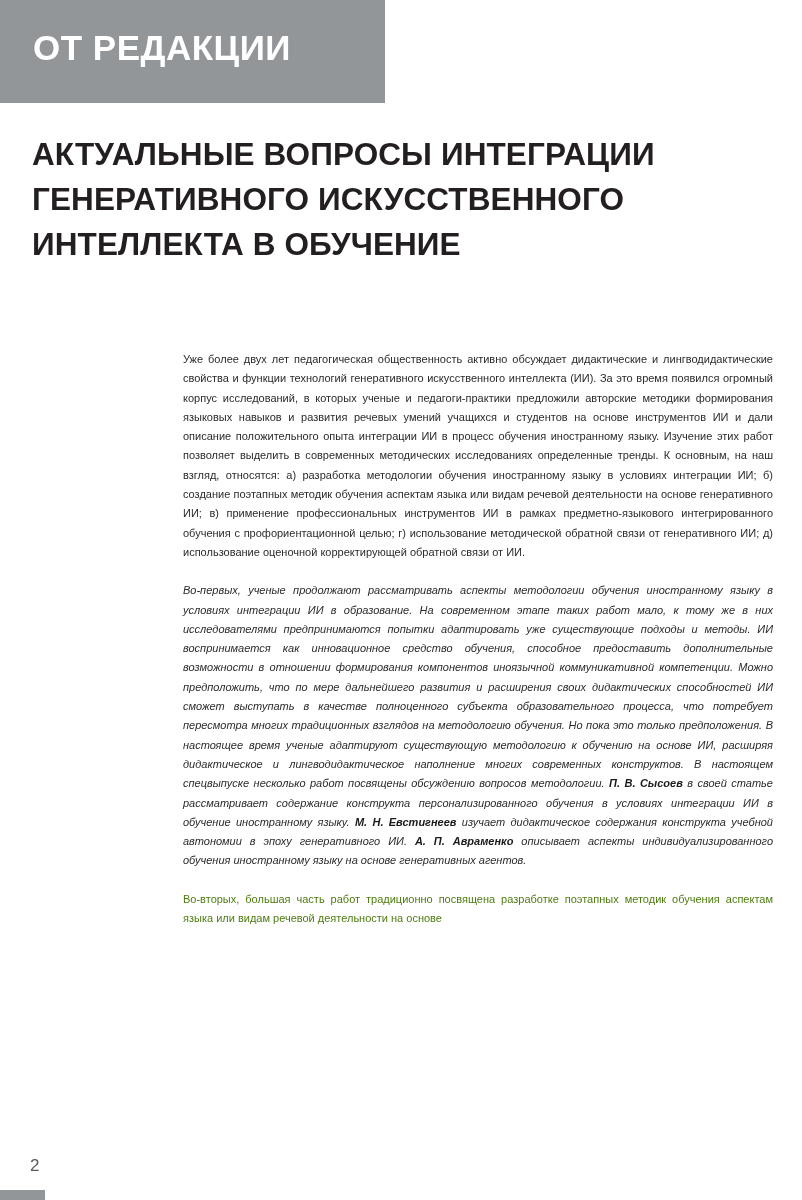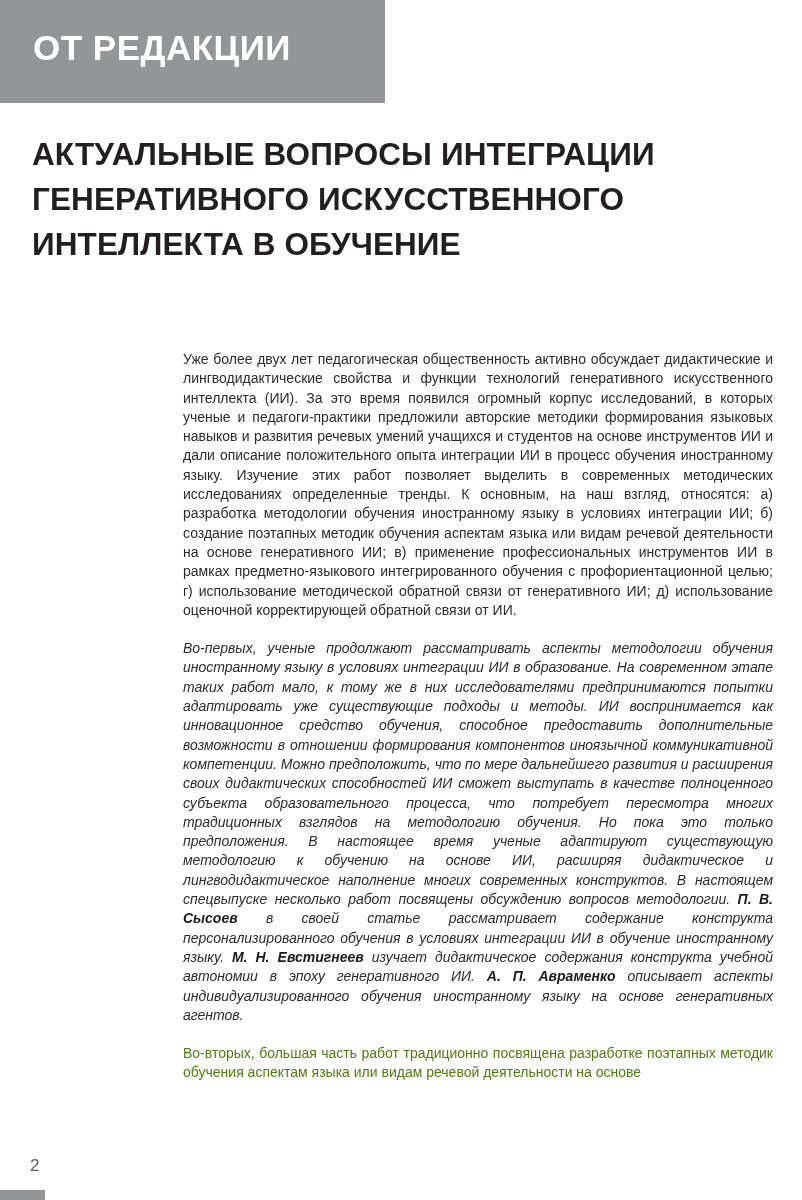--- a/index.html
+++ b/index.html
@@ -73,21 +73,21 @@
     font-weight: 700;
     font-style: italic;
     letter-spacing: 0.15px;
     line-height: 19.3px;
     color: #231f20;
     text-transform: uppercase;
   }
   .para {
     margin: 0 0 19px 0;
     font-family: "Liberation Sans", "DejaVu Sans", sans-serif;
-    font-size: 14px;
+    font-size: 11px;
     line-height: 19.3px;
     color: #2c2a2b;
     text-align: justify;
     text-justify: inter-word;
     hyphens: manual;
   }
   .para:last-child { margin-bottom: 0; }
   .para.no-justify-last { text-align-last: left; }
   .para b, .para strong {
     font-weight: 700;

